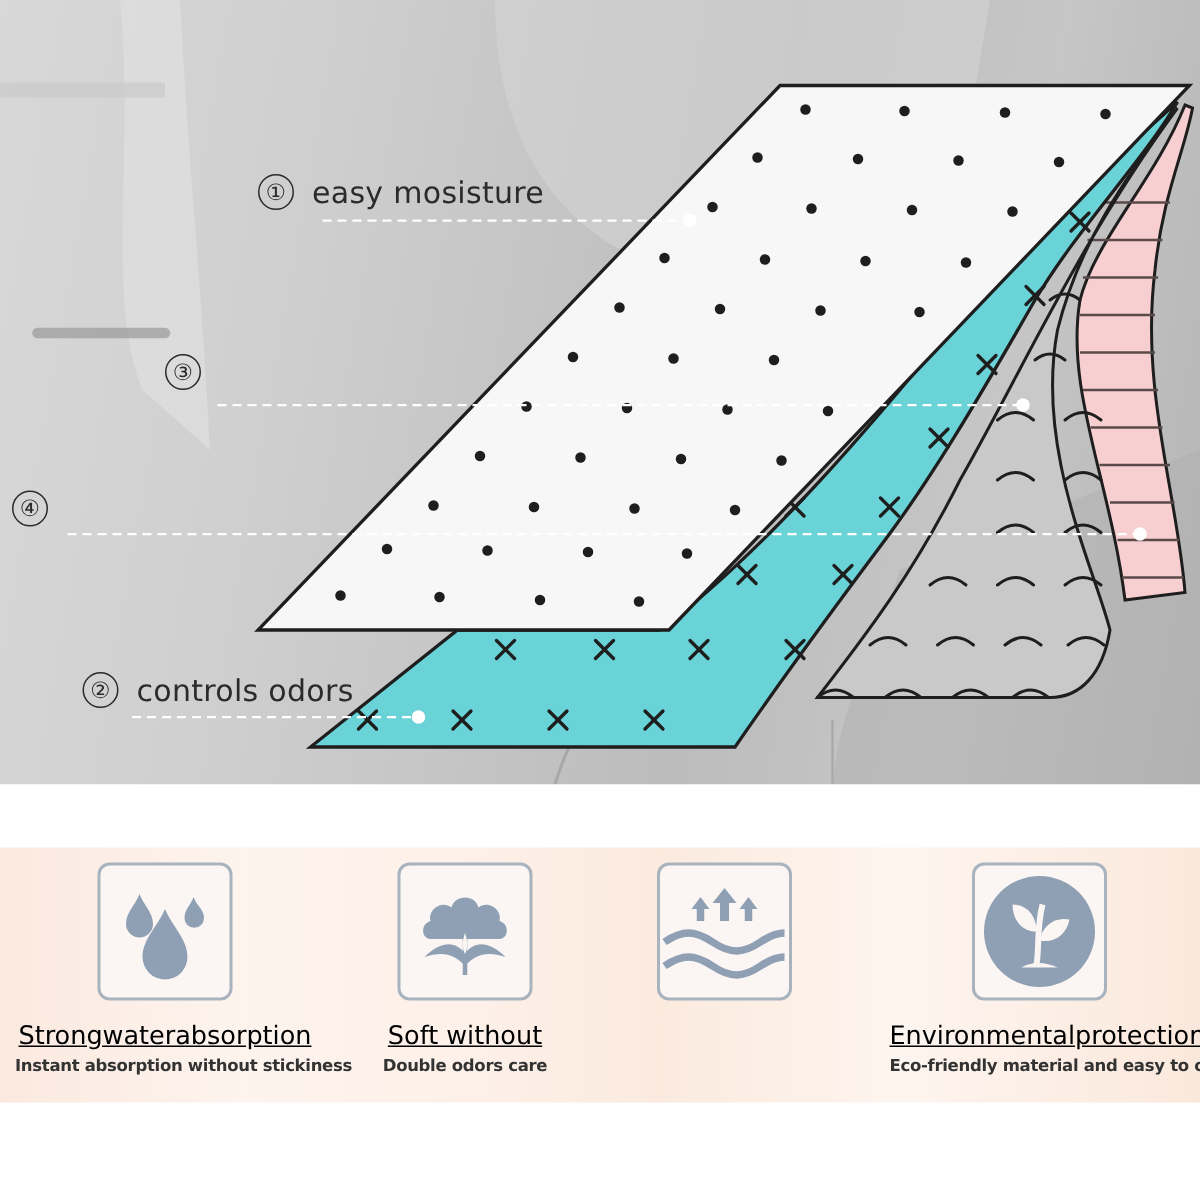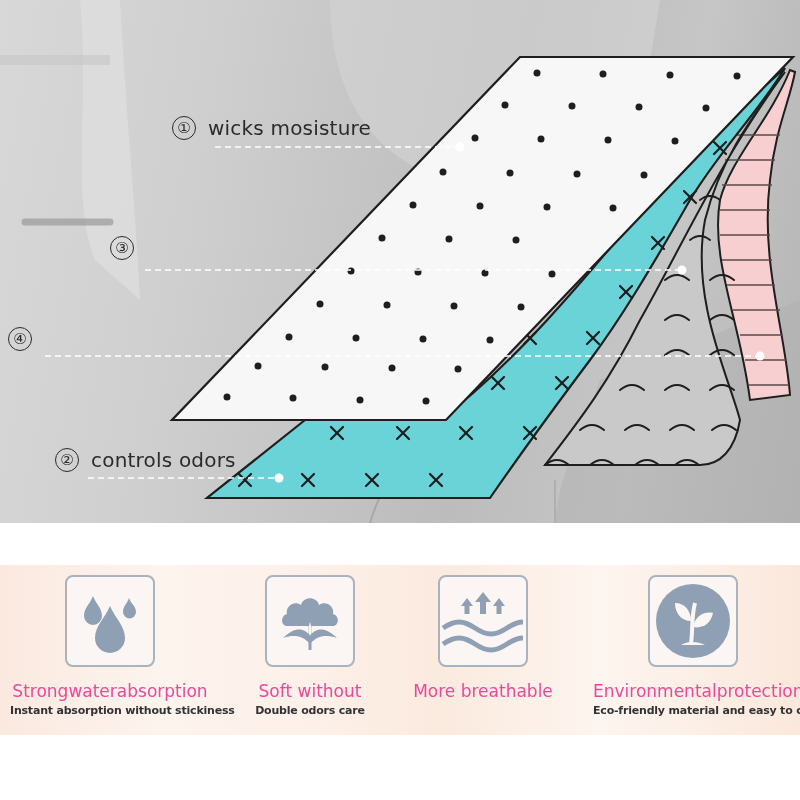--- a/index.html
+++ b/index.html
@@ -10,21 +10,21 @@
   .diagram { position: absolute; left: 0; top: 0; }
   .label { position: absolute; display: flex; align-items: center; color: #2b2b2b; font-size: 20px; letter-spacing: 0.2px; white-space: nowrap; }
   .label .num { display: inline-flex; align-items: center; justify-content: center; width: 22px; height: 22px; border: 1.5px solid #2b2b2b;
                 border-radius: 50%; font-size: 15px; margin-right: 12px; line-height: 1; }
   .bottom { position: absolute; left: 0; top: 523px; width: 800px; height: 277px; background: #ffffff; }
   .band { position: absolute; left: 0; top: 42px; width: 800px; height: 170px;
           background: linear-gradient(90deg, #fbe9df 0%, #fdf4ee 20%, #fdf0e8 40%, #fbeade 55%, #fdf5ef 75%, #fbe8dc 100%); }
   .feature { position: absolute; top: 52px; width: 200px; text-align: center; }
   .icon-box { width: 90px; height: 92px; margin: 0 auto; border: 2px solid #a9b3be; border-radius: 8px; background: #fbf6f3;
               display: flex; align-items: center; justify-content: center; box-sizing: border-box; }
-  .f-title { margin-top: 14px; font-size: 17px; color: #ec4899; white-space: nowrap; }
+  .f-title { margin-top: 14px; font-size: 17px; color: #000000; white-space: nowrap; text-decoration: underline; }
   .f-sub { margin-top: 3px; font-size: 11px; color: #333; white-space: nowrap; font-weight: bold; letter-spacing: -0.2px; }
 </style>
 </head>
 <body>
 
 <div class="top">
 
   <svg class="bg" width="800" height="523">
     <path d="M0 0 H330 C330 80 360 140 420 170 C470 190 560 170 640 120 L660 0 Z" fill="#d4d4d4" opacity="0.6"></path>
     <path d="M80 0 C90 100 70 200 95 260 L140 300 C135 200 125 100 120 0 Z" fill="#e0e0e0" opacity="0.7"></path>
@@ -199,21 +199,21 @@
     <g fill="#ffffff">
       <circle cx="460" cy="147" r="4.5"></circle>
       <circle cx="682" cy="270" r="4.5"></circle>
       <circle cx="760" cy="356" r="4.5"></circle>
       <circle cx="279" cy="478" r="4.5"></circle>
     </g>
   </svg>
 
   <div class="label" style="left:172px; top:116px;">
     <span class="num">①</span>
-    <span>wicks mosisture</span>
+    <span>easy mosisture</span>
   </div>
   <div class="label" style="left:110px; top:236px;">
     <span class="num">③</span>
   </div>
   <div class="label" style="left:8px; top:327px;">
     <span class="num">④</span>
   </div>
   <div class="label" style="left:55px; top:448px;">
     <span class="num">②</span>
     <span>controls odors</span>
@@ -253,21 +253,20 @@
       <svg width="84" height="70" viewBox="0 0 84 70">
         <g fill="#8fa0b4">
           <path d="M42 6 L50 16 H45 V28 H39 V16 H34 Z"></path>
           <path d="M26 12 L32 20 H28.5 V28 H23.5 V20 H20 Z"></path>
           <path d="M58 12 L64 20 H60.5 V28 H55.5 V20 H52 Z"></path>
         </g>
         <path d="M2 42 C14 34 22 34 34 42 C46 50 54 50 66 42 C72 38 78 36 82 36" stroke="#8fa0b4" stroke-width="5" fill="none"></path>
         <path d="M2 58 C14 50 22 50 34 58 C46 66 54 66 66 58 C72 54 78 52 82 52" stroke="#8fa0b4" stroke-width="5" fill="none"></path>
       </svg>
     </div>
-    <div class="f-title">More  breathable</div>
   </div>
 
   <div class="feature" style="left:593px;">
     <div class="icon-box">
       <svg width="80" height="80" viewBox="0 0 80 80">
         <circle cx="40" cy="40" r="37" fill="#8fa0b4"></circle>
         <path d="M38 62 C40 50 38 38 42 22" stroke="#fbf6f3" stroke-width="4" fill="none"></path>
         <path d="M38 40 C28 40 22 32 22 22 C32 22 38 30 38 40 Z" fill="#fbf6f3"></path>
         <path d="M40 46 C42 36 50 30 60 32 C58 42 50 48 40 46 Z" fill="#fbf6f3"></path>
         <path d="M28 64 C34 60 44 60 52 64 Z" fill="#fbf6f3"></path>

